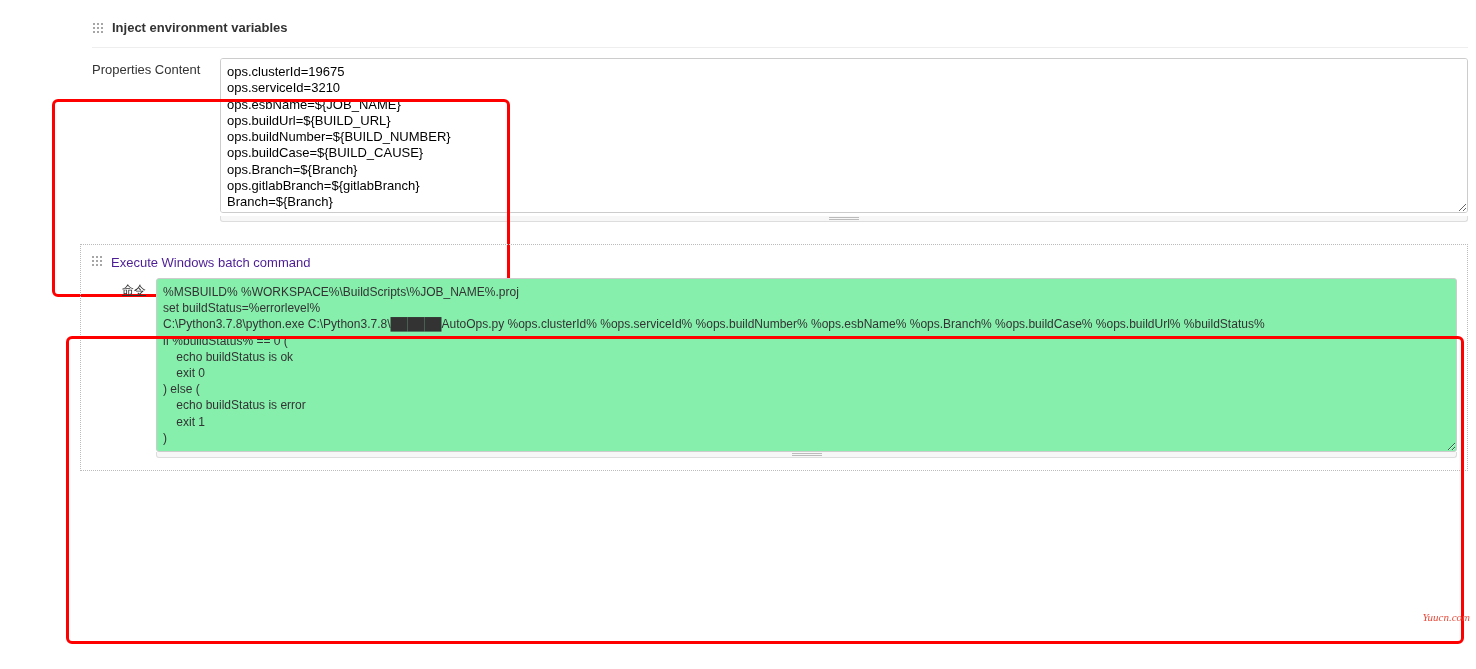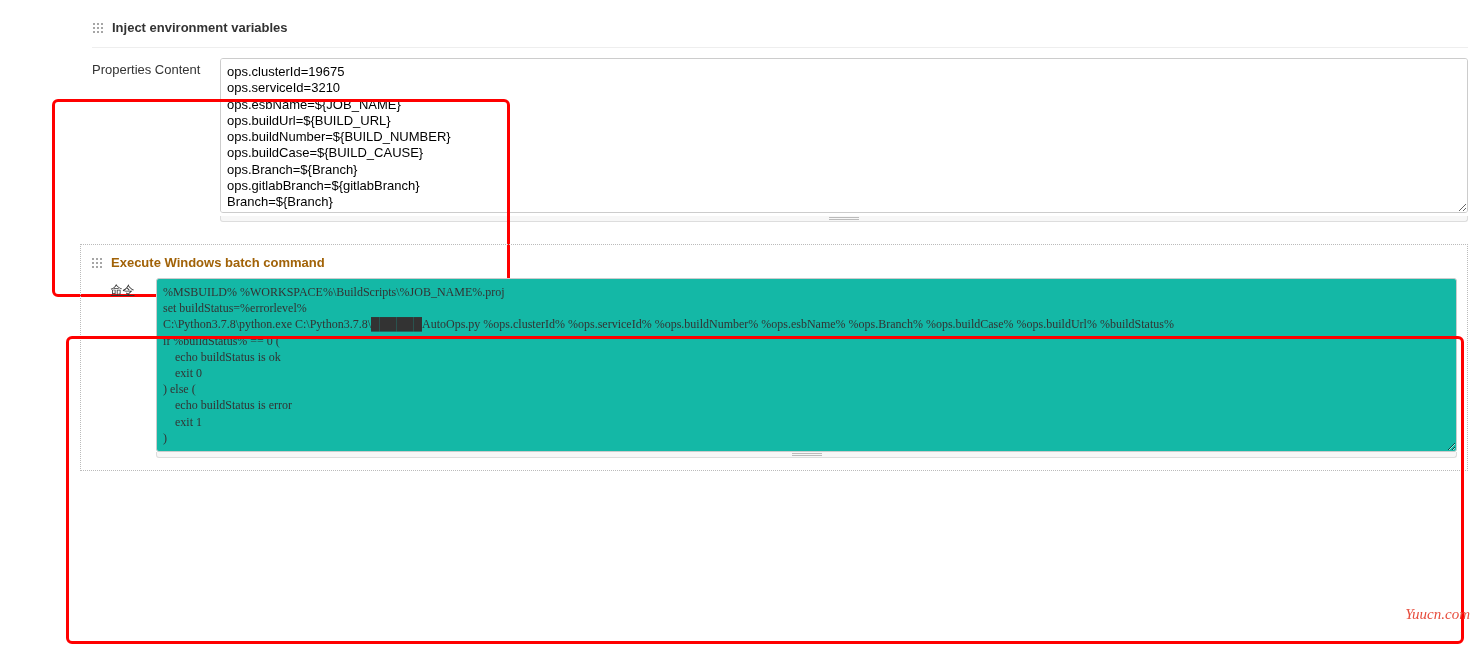--- a/index.html
+++ b/index.html
@@ -118,47 +118,46 @@
       border: 3px solid #ff0000;
       border-radius: 6px;
       pointer-events: none;
       left: 66px;
       top: 336px;
       width: 1398px;
       height: 308px;
     }
     .batch-header {
       display: flex;
-      align-items: center;
-      font-weight: bold;
-      color: #a16207;
+      font-weight: normal;
+      color: #4c1d95;
       padding: 4px 0;
     }
     .batch-row {
       display: flex;
       align-items: flex-start;
       margin-top: 4px;
     }
     .batch-label {
       width: 65px;
-      text-align: center;
+      text-align: right;
       padding-right: 10px;
       padding-left: 8px;
       font-size: 12px;
       color: #333;
       padding-top: 4px;
       text-decoration: underline;
     }
     .batch-command {
       flex: 1;
       border: 1px solid #ccc;
       border-radius: 3px;
-      background: #14b8a6;
+      background: #86efac;
       padding: 5px 6px;
-      font-family: Liberation Serif, serif;
+      font-family: Liberation Sans, sans-serif;
       font-size: 12px;
       line-height: 1.35;
       white-space: pre;
       overflow-x: auto;
       min-height: 160px;
       resize: vertical;
     }
     .ref-row {
       margin-top: 8px;
       margin-left: 75px;
@@ -167,21 +166,21 @@
     }
     .ref-link {
       color: #204a87;
       text-decoration: underline;
       cursor: pointer;
     }
     .watermark {
       position: absolute;
       right: 6px;
       bottom: 46px;
-      font-size: 15px;
+      font-size: 11px;
       color: #e74c3c;
       font-family: Georgia, serif;
       font-style: italic;
     }
   </style>
 </head>
 <body>
 
 <div class="section">
   <div class="section-header">

